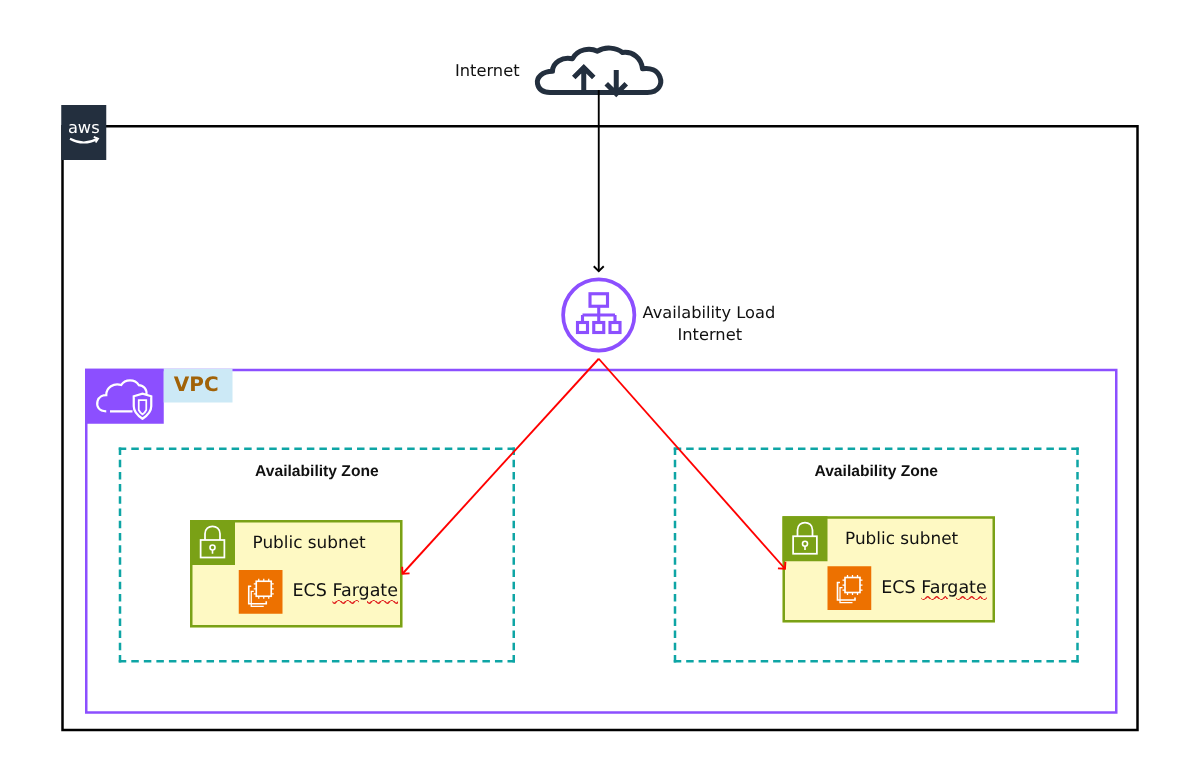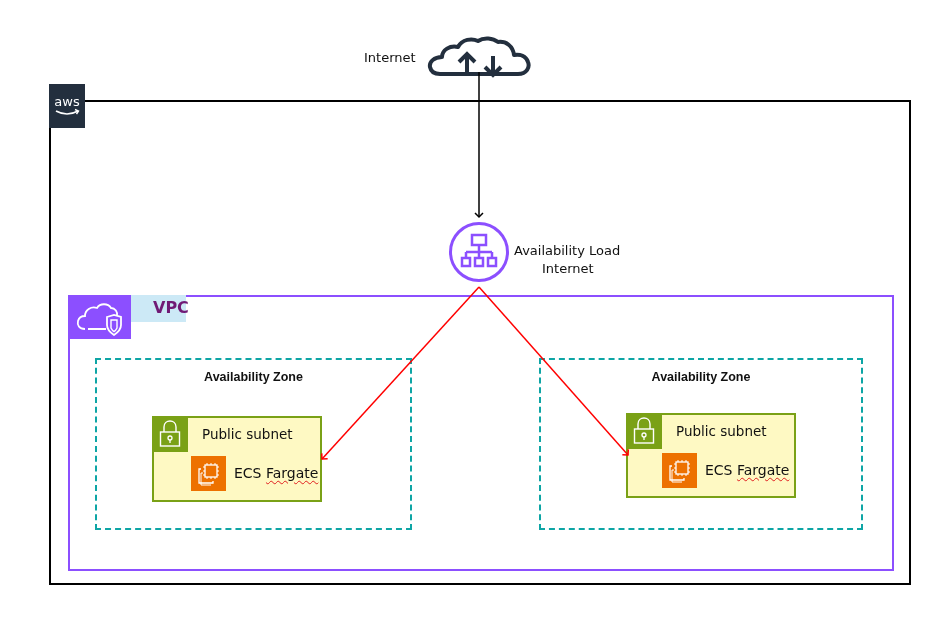--- a/index.html
+++ b/index.html
@@ -3,21 +3,21 @@
 <meta charset="utf-8">
 <style>
   html, body { margin:0; padding:0; background:#ffffff; }
   body { width:951px; height:621px; position:relative; overflow:hidden; font-family:"DejaVu Sans","Liberation Sans",sans-serif; }
   .abs { position:absolute; }
   .txt { font-size:13px; color:#111; white-space:nowrap; }
   #aws-box { left:49px; top:100px; width:858px; height:481px; border:2px solid #000; box-sizing:content-box; }
   #aws-logo { left:49px; top:84px; width:36px; height:44px; background:#232f3e; }
   #vpc-box { left:68px; top:295px; width:822px; height:272px; border:2px solid #8c4fff; }
   #vpc-icon { left:68px; top:295px; width:63px; height:44px; background:#8c4fff; }
-  #vpc-label { left:131px; top:295px; width:55px; height:27px; background:#cce9f6; font-weight:bold; font-size:16px; color:#701a75; line-height:26px; padding-left:22px; box-sizing:border-box; font-family:"DejaVu Sans",sans-serif; }
+  #vpc-label { left:131px; top:295px; width:55px; height:27px; background:#cce9f6; font-weight:bold; font-size:16px; color:#a16207; line-height:26px; padding-left:8px; box-sizing:border-box; font-family:"DejaVu Sans",sans-serif; }
   .az { border:2px dashed #0ea5a5; box-sizing:border-box;font-weight:bold; }
   .az-label { font-size:12.5px; color:#111; text-align:center; width:100%; position:absolute; top:10px; font-family:"Liberation Sans",sans-serif; }
   .subnet { border:2px solid #7aa116; box-sizing:border-box; background:#fef9c3; }
   .subnet-icon { position:absolute; left:-2px; top:-2px; width:36px; height:36px; background:#7aa116; }
   .subnet-label { position:absolute; left:48px; top:8px; font-size:13.5px; color:#111; font-family:"DejaVu Sans",sans-serif; }
   .ecs-icon { position:absolute; width:35px; height:35px; background:#ed7100; }
   .ecs-label { position:absolute; font-size:14px; color:#111; font-family:"DejaVu Sans",sans-serif; }
   .squiggle { text-decoration: underline wavy #e02020; text-decoration-thickness:1px; text-underline-offset:2px; }
   svg.ov { position:absolute; left:0; top:0; pointer-events:none; }
 </style>

